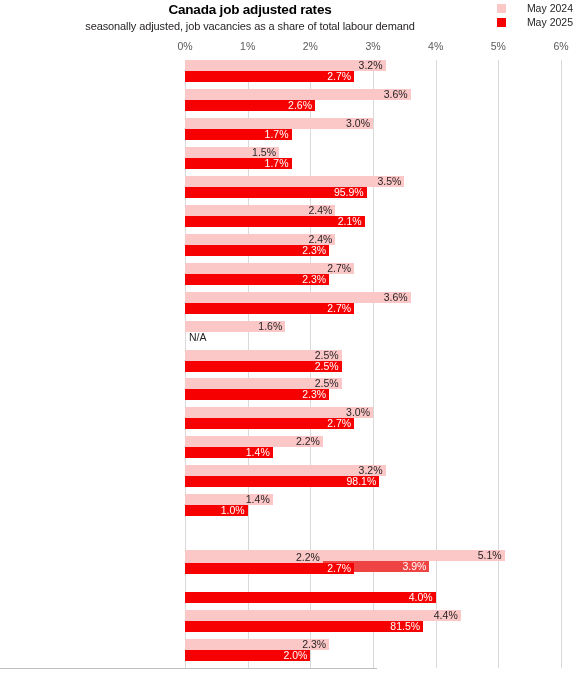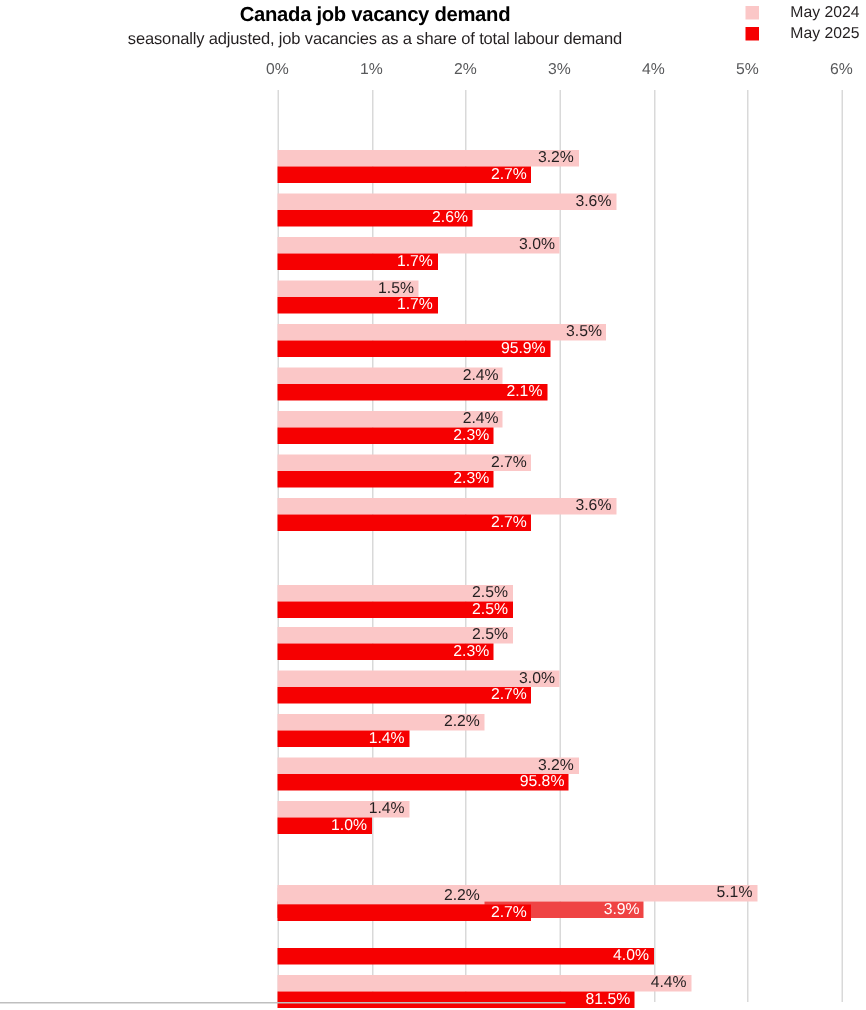--- a/index.html
+++ b/index.html
@@ -110,21 +110,20 @@
     width: 377px;
     height: 1px;
     background: #bfbfbf;
   }
   
   .row {
     position: absolute;
     left: 0;
     width: 100%;
     height: 28px;
-    margin-top: 40px;
   }
   .bar {
     position: absolute;
     left: 0;
     height: 11px;
   }
   .bar-prev {
     top: 0px;
     background: #fbc7c7;
   }
@@ -155,21 +154,21 @@
     color: #231f20;
     white-space: nowrap;
   }
 </style>
 </head>
 <body>
 
 <div id="chart-root">
 
   <div class="header">
-    <div class="chart-title">Canada job vacancy demand</div>
+    <div class="chart-title">Canada job adjusted rates</div>
     <div class="chart-subtitle">seasonally adjusted, job vacancies  as a share of total labour demand</div>
   </div>
 
   <div class="legend" id="legend">
       <div class="legend-item">
         <span class="legend-swatch" style="background: rgb(251, 199, 199);"></span>
         <span>May 2024</span>
       </div>
       <div class="legend-item">
         <span class="legend-swatch" style="background: rgb(246, 0, 1);"></span>
@@ -260,20 +259,26 @@
         </div>
       </div>
       <div class="row" style="top: 231.6px;">
         <div class="bar bar-prev" style="width: 225.6px; background: rgb(251, 199, 199);">
           <span class="bar-label">3.6%</span>
         </div>
         <div class="bar bar-curr" style="width: 169.2px; background: rgb(246, 0, 1);">
           <span class="bar-label">2.7%</span>
         </div>
       </div>
+      <div class="row" style="top: 260.55px;">
+        <div class="bar bar-prev" style="width: 100.267px; background: rgb(251, 199, 199);">
+          <span class="bar-label">1.6%</span>
+        </div>
+        <span class="na-label">N/A</span>
+      </div>
       <div class="row" style="top: 289.5px;">
         <div class="bar bar-prev" style="width: 156.667px; background: rgb(251, 199, 199);">
           <span class="bar-label">2.5%</span>
         </div>
         <div class="bar bar-curr" style="width: 156.667px; background: rgb(246, 0, 1);">
           <span class="bar-label">2.5%</span>
         </div>
       </div>
       <div class="row" style="top: 318.45px;">
         <div class="bar bar-prev" style="width: 156.667px; background: rgb(251, 199, 199);">
@@ -297,21 +302,21 @@
         </div>
         <div class="bar bar-curr" style="width: 87.7333px; background: rgb(246, 0, 1);">
           <span class="bar-label">1.4%</span>
         </div>
       </div>
       <div class="row" style="top: 405.3px;">
         <div class="bar bar-prev" style="width: 200.533px; background: rgb(251, 199, 199);">
           <span class="bar-label">3.2%</span>
         </div>
         <div class="bar bar-curr" style="width: 194.267px; background: rgb(246, 0, 1);">
-          <span class="bar-label">95.8%</span>
+          <span class="bar-label">98.1%</span>
         </div>
       </div>
       <div class="row" style="top: 434.25px;">
         <div class="bar bar-prev" style="width: 87.7333px; background: rgb(251, 199, 199);">
           <span class="bar-label">1.4%</span>
         </div>
         <div class="bar bar-curr" style="width: 62.6667px; background: rgb(246, 0, 1);">
           <span class="bar-label">1.0%</span>
         </div>
       </div>

